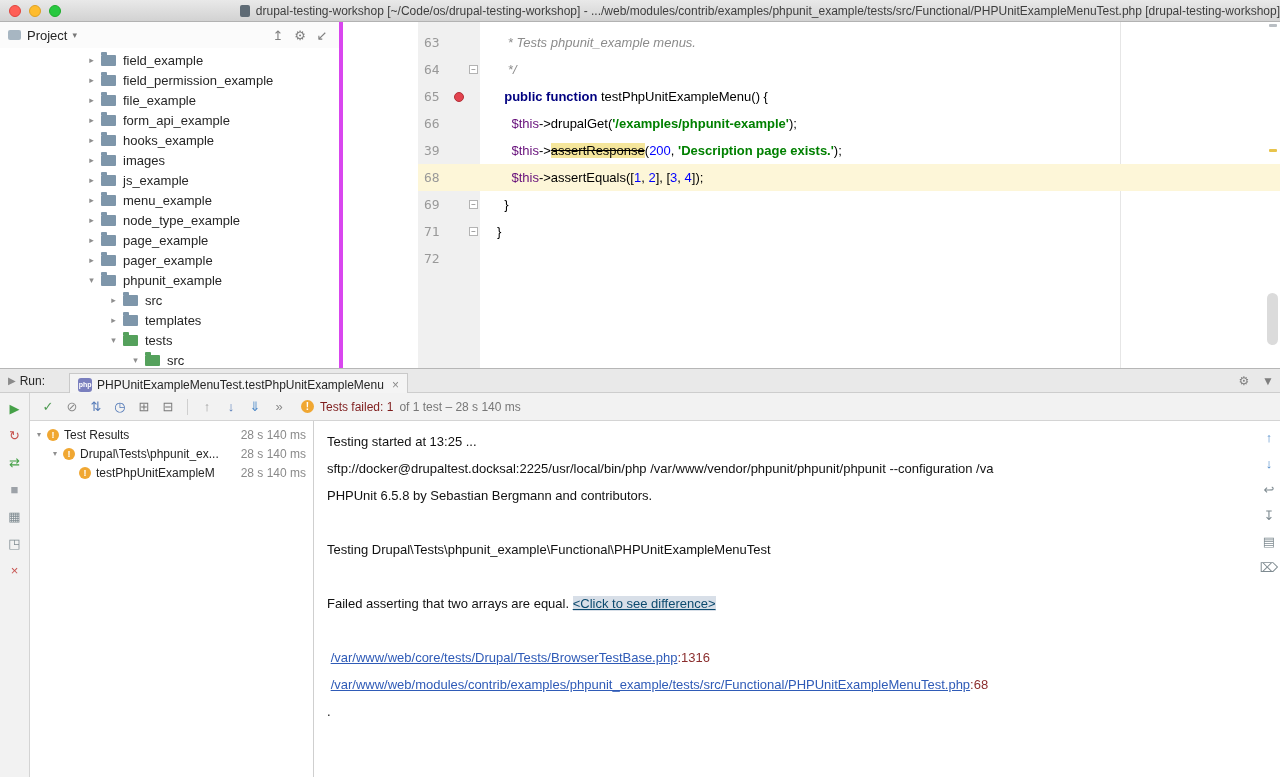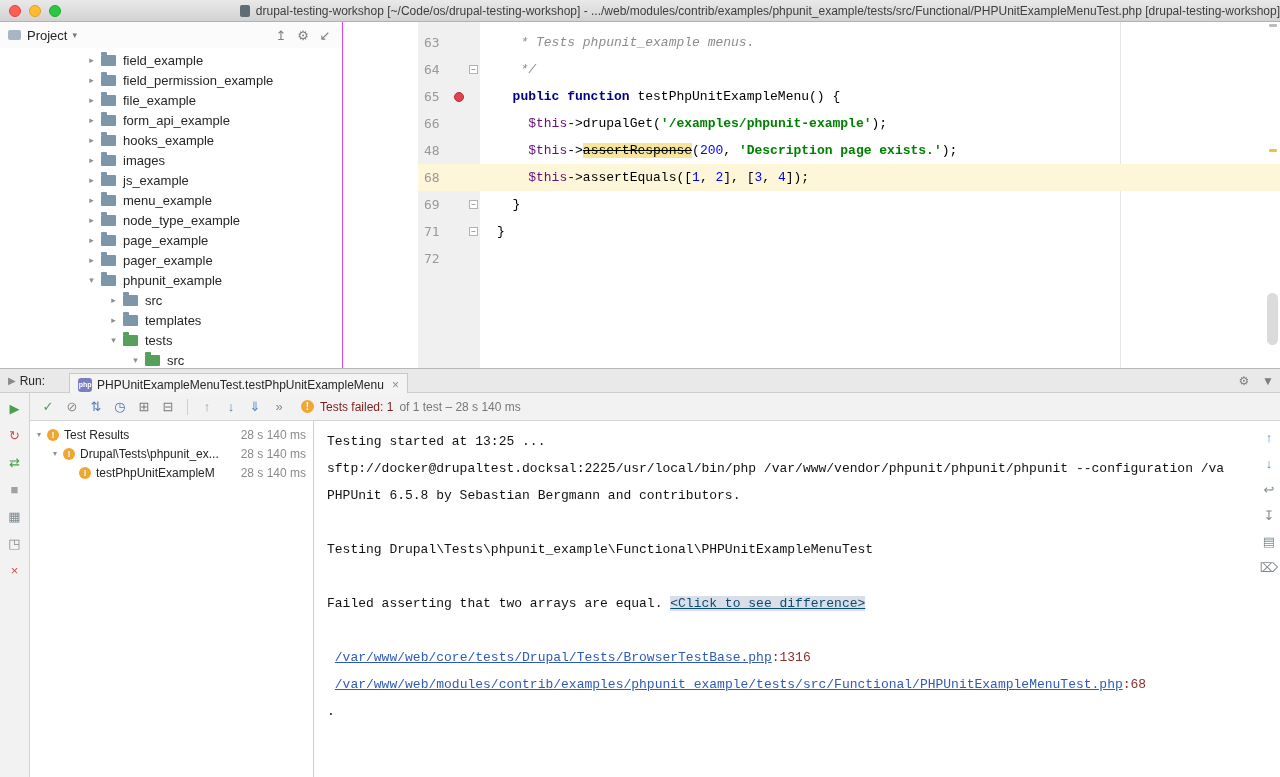--- a/index.html
+++ b/index.html
@@ -1,31 +1,31 @@
 <!DOCTYPE html>
 <html><head>
 <meta charset="utf-8">
 <style>
 *{margin:0;padding:0;box-sizing:border-box}
 html,body{width:1280px;height:777px;overflow:hidden}
 body{font-family:"Liberation Sans",sans-serif;background:#fff;position:relative;font-size:13px}
-.mono{font-family:Liberation Mono, monospace}
+.mono{font-family:Liberation Sans, sans-serif}
 
 
 .titlebar{position:absolute;top:0;left:0;width:1280px;height:22px;background:linear-gradient(#e9e9e9,#d2d2d2);border-bottom:1px solid #b2b2b2;display:flex;align-items:center;justify-content:flex-end;font-size:12px;color:#3e3e3e;white-space:nowrap;overflow:hidden;z-index:10}
 .traffic{position:absolute;left:9px;top:5px;display:flex;gap:8px}
 .light{width:12px;height:12px;border-radius:50%}
 .light.red{background:#ff5f57;border:1px solid #e0443e}
 .light.yellow{background:#febc2e;border:1px solid #dea123}
 .light.green{background:#28c840;border:1px solid #1dad2b}
 .title-doc{display:inline-block;width:10px;height:12px;background:#5f6b75;border-radius:2px;margin-right:6px}
 .titlebar-inner{display:flex;align-items:center;max-width:1230px;overflow:hidden}
 
 
-.project-panel{position:absolute;top:22px;left:0;width:343px;height:346px;background:#fff;border-right:1px solid #d946ef;overflow:hidden}
+.project-panel{position:absolute;top:22px;left:0;width:343px;height:346px;background:#fff;border-right:4px solid #d946ef;overflow:hidden}
 .panel-header{height:26px;display:flex;align-items:center;padding:0 6px;font-size:13px;color:#262626;background:#fbfbfb}
 .ph-icon{width:13px;height:10px;background:#a7b6c2;border-radius:2px;margin:0 6px 0 2px}
 .panel-header .caret{color:#777;font-size:9px;margin-left:5px}
 .ph-spacer{flex:1}
 .ph-btn{width:22px;height:20px;display:flex;align-items:center;justify-content:center;color:#7f7f7f;font-size:13px;cursor:default}
 .tree{padding-top:2px}
 .tree-row{height:20px;display:flex;align-items:center;font-size:13px;color:#262626;white-space:nowrap;cursor:default}
 .chev{width:11px;color:#8e8e8e;font-size:9px;text-align:center;margin-right:4px;flex:none}
 .folder-icon{width:15px;height:11px;background:#7e96aa;border-radius:1px;position:relative;margin-right:7px;flex:none}
 .folder-icon:before{content:"";position:absolute;top:-3px;left:0;width:6px;height:3px;background:inherit;border-radius:1px 1px 0 0}
@@ -235,21 +235,21 @@
       <div class="ed-row">
         <div class="ed-gutter">
           <span class="ed-num">66</span>
           <span class="ed-gicon"></span>
           <span class="ed-fold"></span>
         </div>
         <div class="ed-code mono"><span class="tok-plain">    </span><span class="tok-var">$this</span><span class="tok-plain">-&gt;drupalGet(</span><span class="tok-string">'/examples/phpunit-example'</span><span class="tok-plain">);</span></div>
       </div>
       <div class="ed-row">
         <div class="ed-gutter">
-          <span class="ed-num">48</span>
+          <span class="ed-num">39</span>
           <span class="ed-gicon"></span>
           <span class="ed-fold"></span>
         </div>
         <div class="ed-code mono"><span class="tok-plain">    </span><span class="tok-var">$this</span><span class="tok-plain">-&gt;</span><span class="tok-deprecated">assertResponse</span><span class="tok-plain">(</span><span class="tok-number">200</span><span class="tok-plain">, </span><span class="tok-string">'Description page exists.'</span><span class="tok-plain">);</span></div>
       </div>
       <div class="ed-row hl">
         <div class="ed-gutter">
           <span class="ed-num">68</span>
           <span class="ed-gicon"></span>
           <span class="ed-fold"></span>

